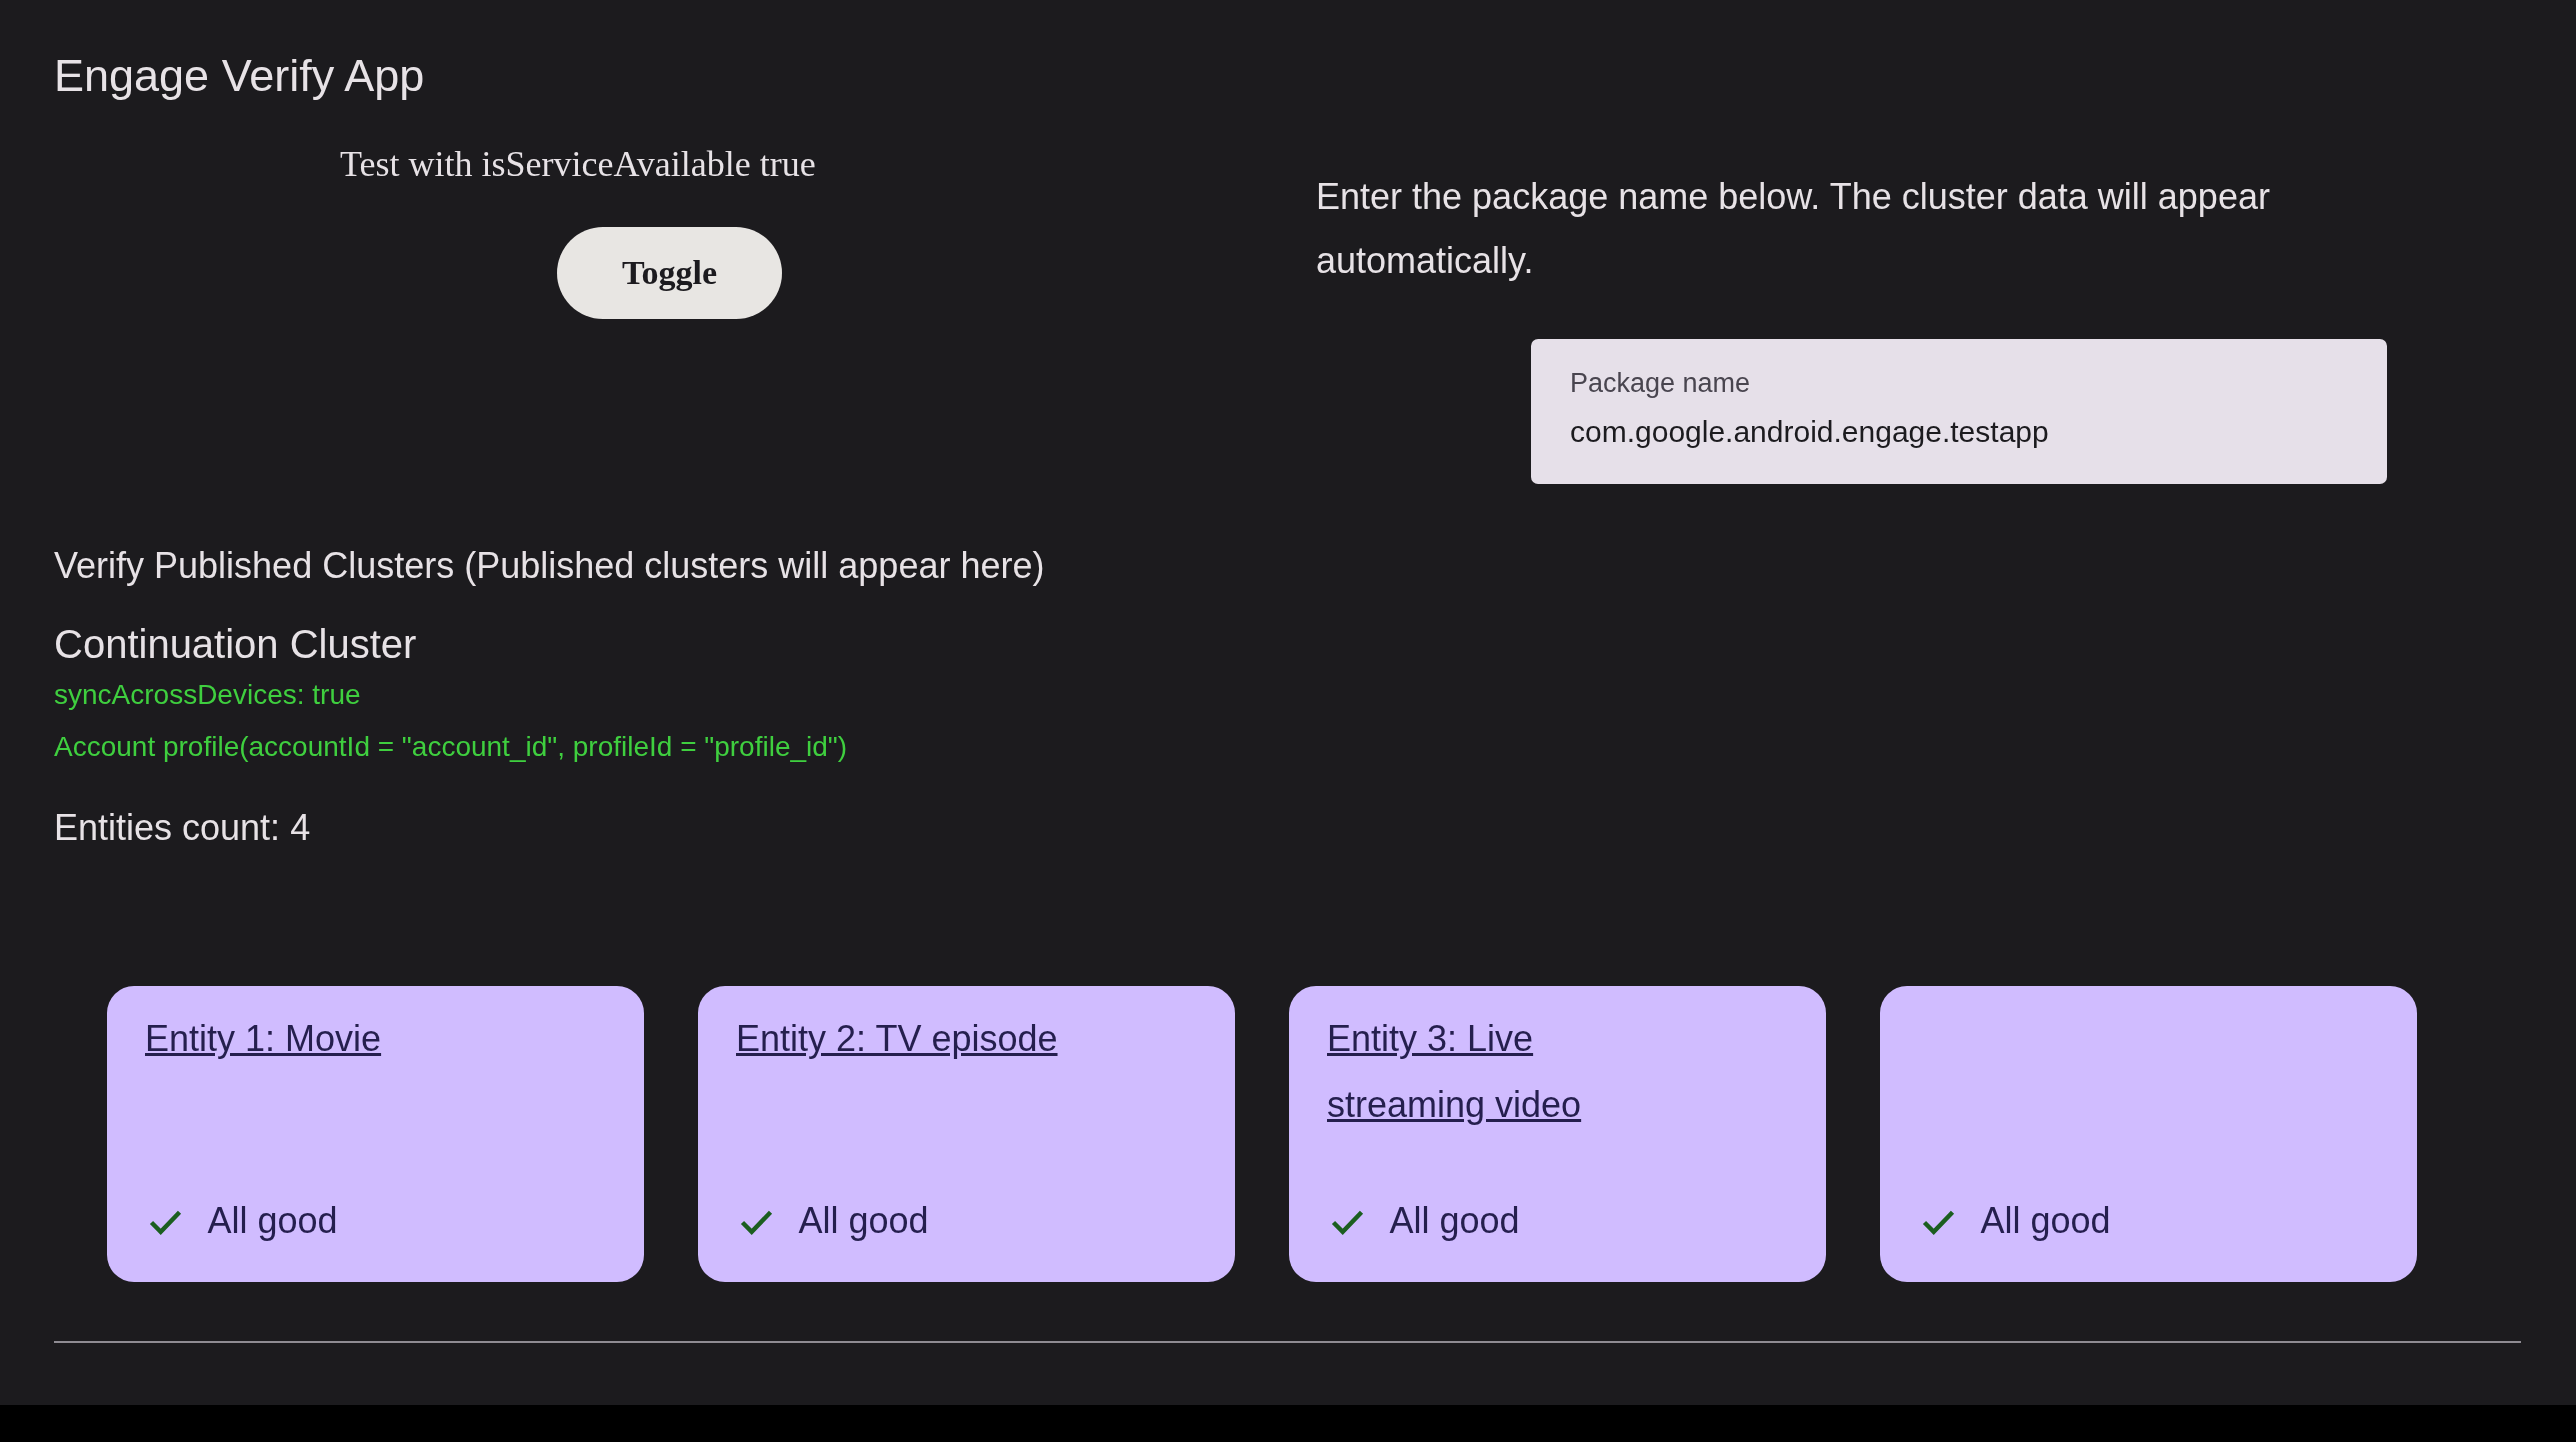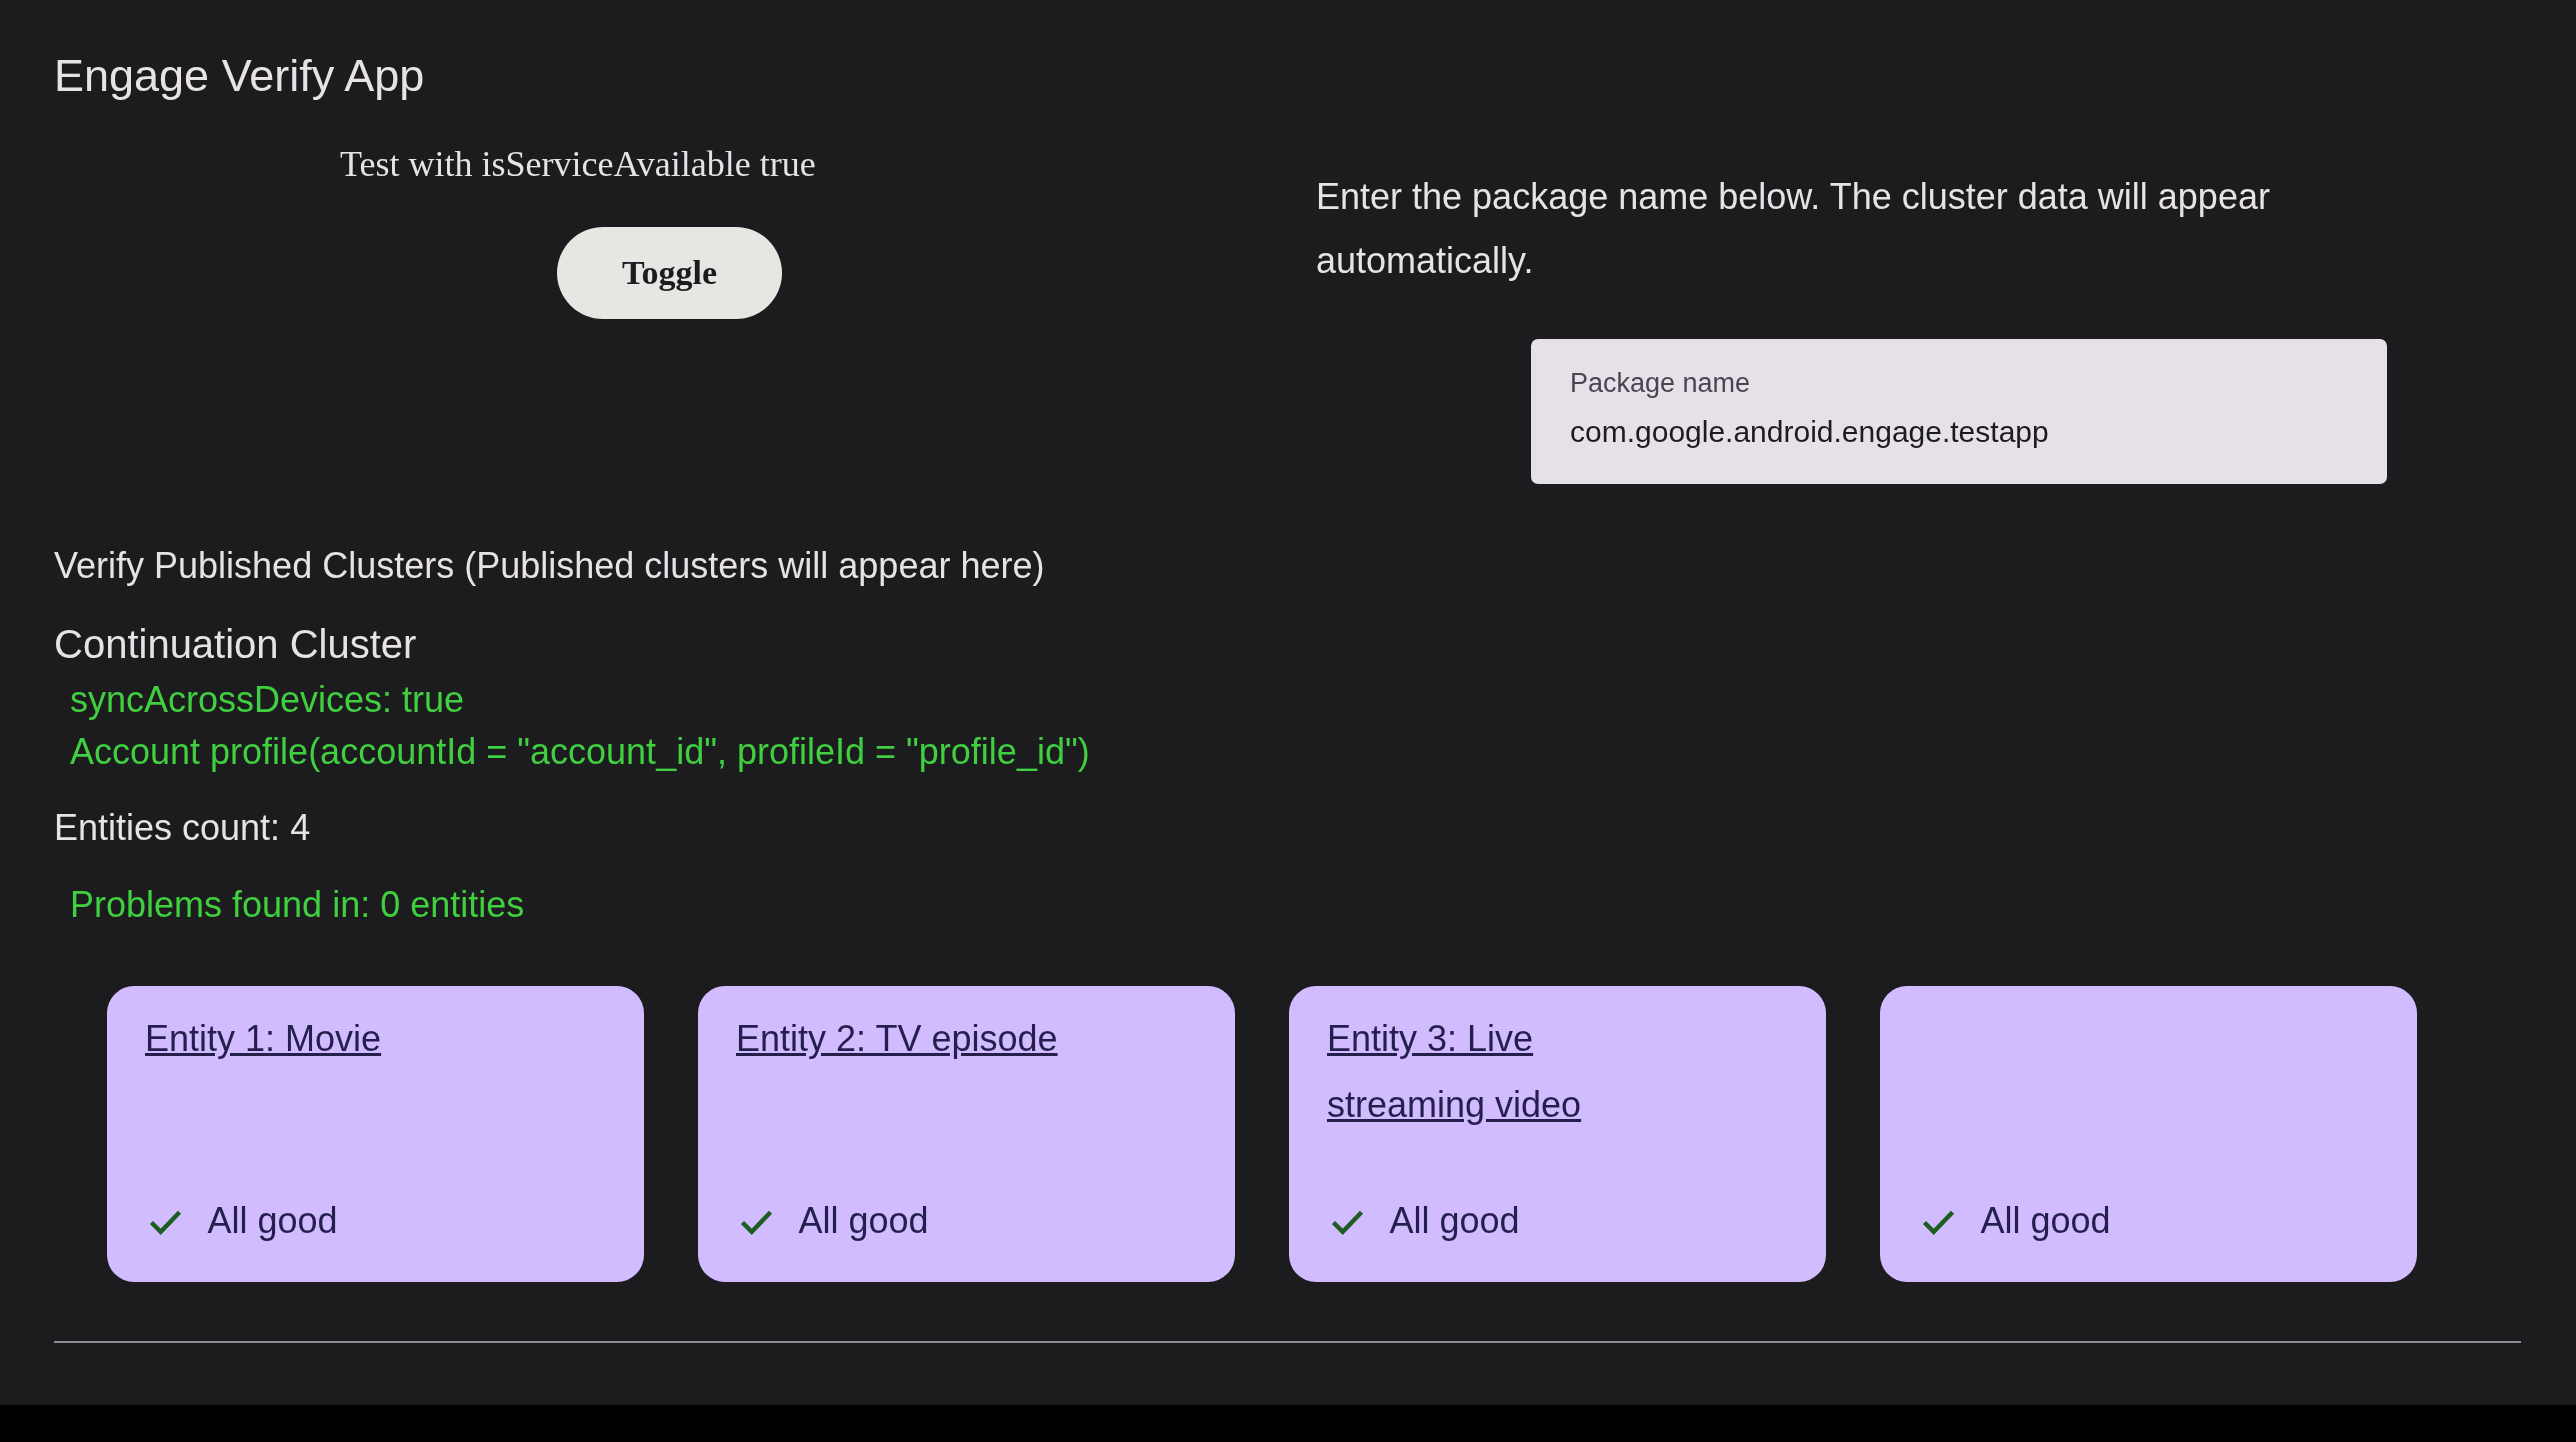--- a/index.html
+++ b/index.html
@@ -87,22 +87,22 @@
   }
   .cluster-title {
     position: absolute;
     left: 54px;
     top: 622px;
     font-size: 40px;
     color: var(--text-primary, #e7e2e6);
   }
   .green-line {
     position: absolute;
-    left: 70px;
-    font-size: 36px;
+    left: 54px;
+    font-size: 28px;
     color: var(--green, #3fcf3f);
   }
   .sync-line    { top: 679px; }
   .account-line { top: 731px; }
   .problems-line{ top: 884px; }
   .entities-count {
     position: absolute;
     left: 54px;
     top: 807px;
     font-size: 36px;
@@ -191,21 +191,20 @@
   <div class="verify-header">Verify Published Clusters (Published clusters will appear here)</div>
 
   <div class="cluster-title">Continuation Cluster</div>
 
   <div class="green-line sync-line">syncAcrossDevices: true</div>
 
   <div class="green-line account-line">Account profile(accountId = "account_id", profileId = "profile_id")</div>
 
   <div class="entities-count">Entities count: 4</div>
 
-  <div class="green-line problems-line">Problems found in: 0 entities</div>
 
   <div class="entity-row">
 
     <div class="entity-card">
       <div class="entity-title">Entity 1: Movie</div>
       <div class="entity-status">
         <svg class="check-icon" viewBox="0 0 24 24" aria-hidden="true">
             <path d="M3.8 12.6 L9.2 18 L20.2 6.6"></path>
           </svg>
         <span>All good</span>

